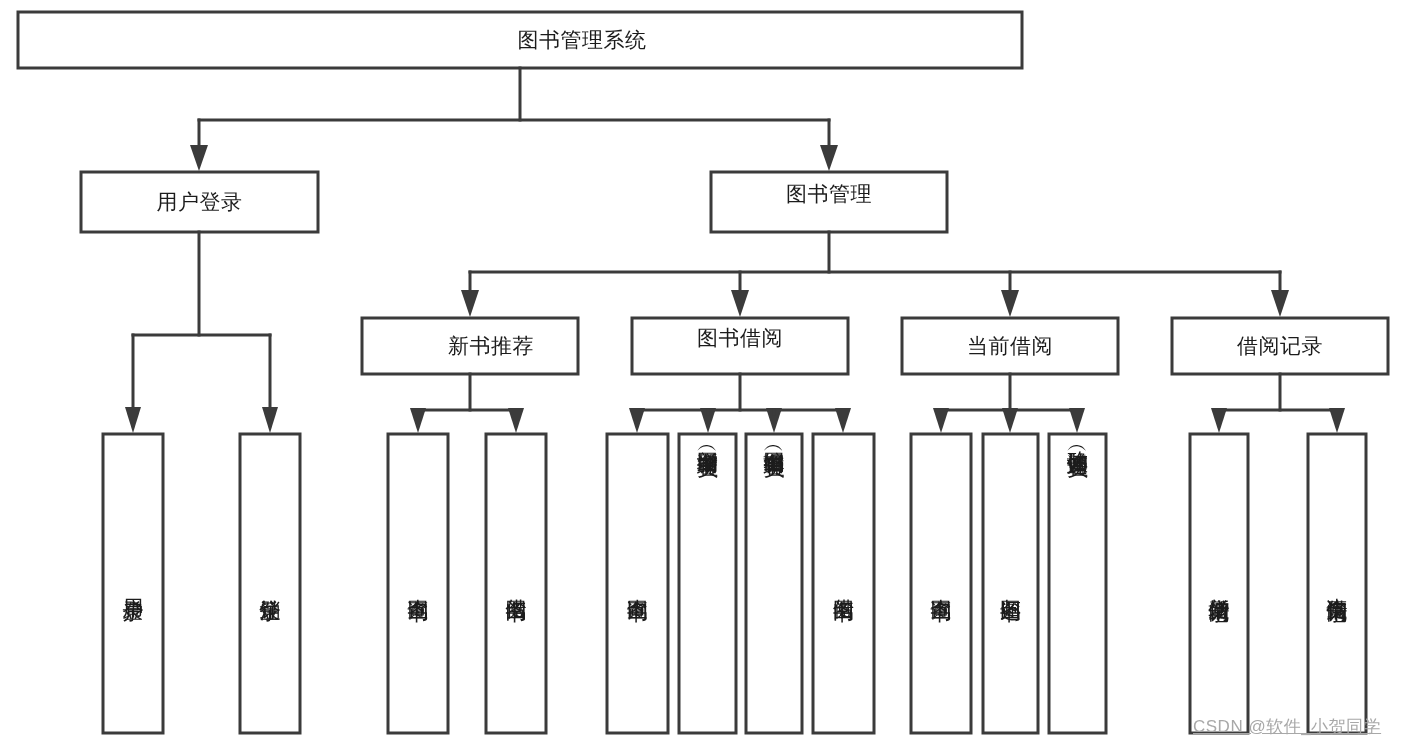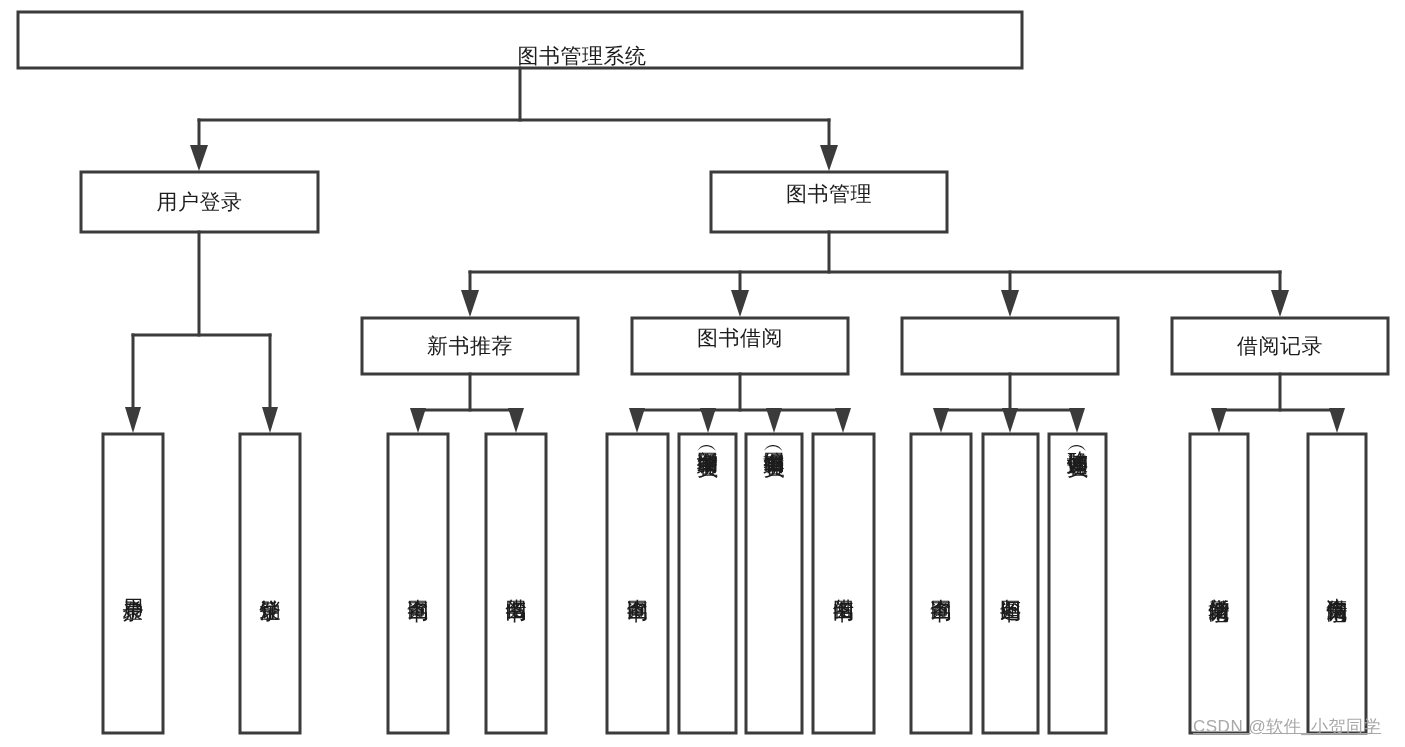--- a/index.html
+++ b/index.html
@@ -156,27 +156,28 @@
     <polygon class="arrow-head" points="1002,408 1018,408 1010,433"></polygon>
     <polygon class="arrow-head" points="1069,408 1085,408 1077,433"></polygon>
 
     <path class="connector" d="M 1280 374 L 1280 410"></path>
     <path class="connector" d="M 1219 410 L 1337 410"></path>
     <polygon class="arrow-head" points="1211,408 1227,408 1219,433"></polygon>
     <polygon class="arrow-head" points="1329,408 1345,408 1337,433"></polygon>
 
   </svg>
 
-  <div class="node-label-h" style="left:18px; top:28px; width:1128px; height:56px;">图书管理系统</div>
+  <div class="node-label-h" style="left:18px; top:12px; width:1128px; height:56px;">图书管理系统</div>
 
   <div class="node-label-h" style="left:81px; top:172px; width:237px; height:60px;">用户登录</div>
   <div class="node-label-h" style="left:711px; top:172px; width:236px; height:44px;">图书管理</div>
 
-  <div class="node-label-h" style="left:362px; top:318px; width:216px; height:56px;">新书推荐</div>
+  <div class="node-label-h" style="left:362px; top:318px; width:216px; height:56px;padding-left:21px;">新书推荐</div>
   <div class="node-label-h" style="left:632px; top:318px; width:216px; height:40px;">图书借阅</div>
+  <div class="node-label-h" style="left:902px; top:318px; width:216px; height:56px;">当前借阅</div>
   <div class="node-label-h" style="left:1172px; top:318px; width:216px; height:56px;text-align:center;">借阅记录</div>
 
   <div class="node-label-v" style="left:103px; top:434px; width:60px; height:299px;">
     <span>用户登录</span>
   </div>
   <div class="node-label-v" style="left:240px; top:434px; width:60px; height:299px;">
     <span>注销登录</span>
   </div>
 
   <div class="node-label-v" style="left:388px; top:434px; width:60px; height:299px;">

